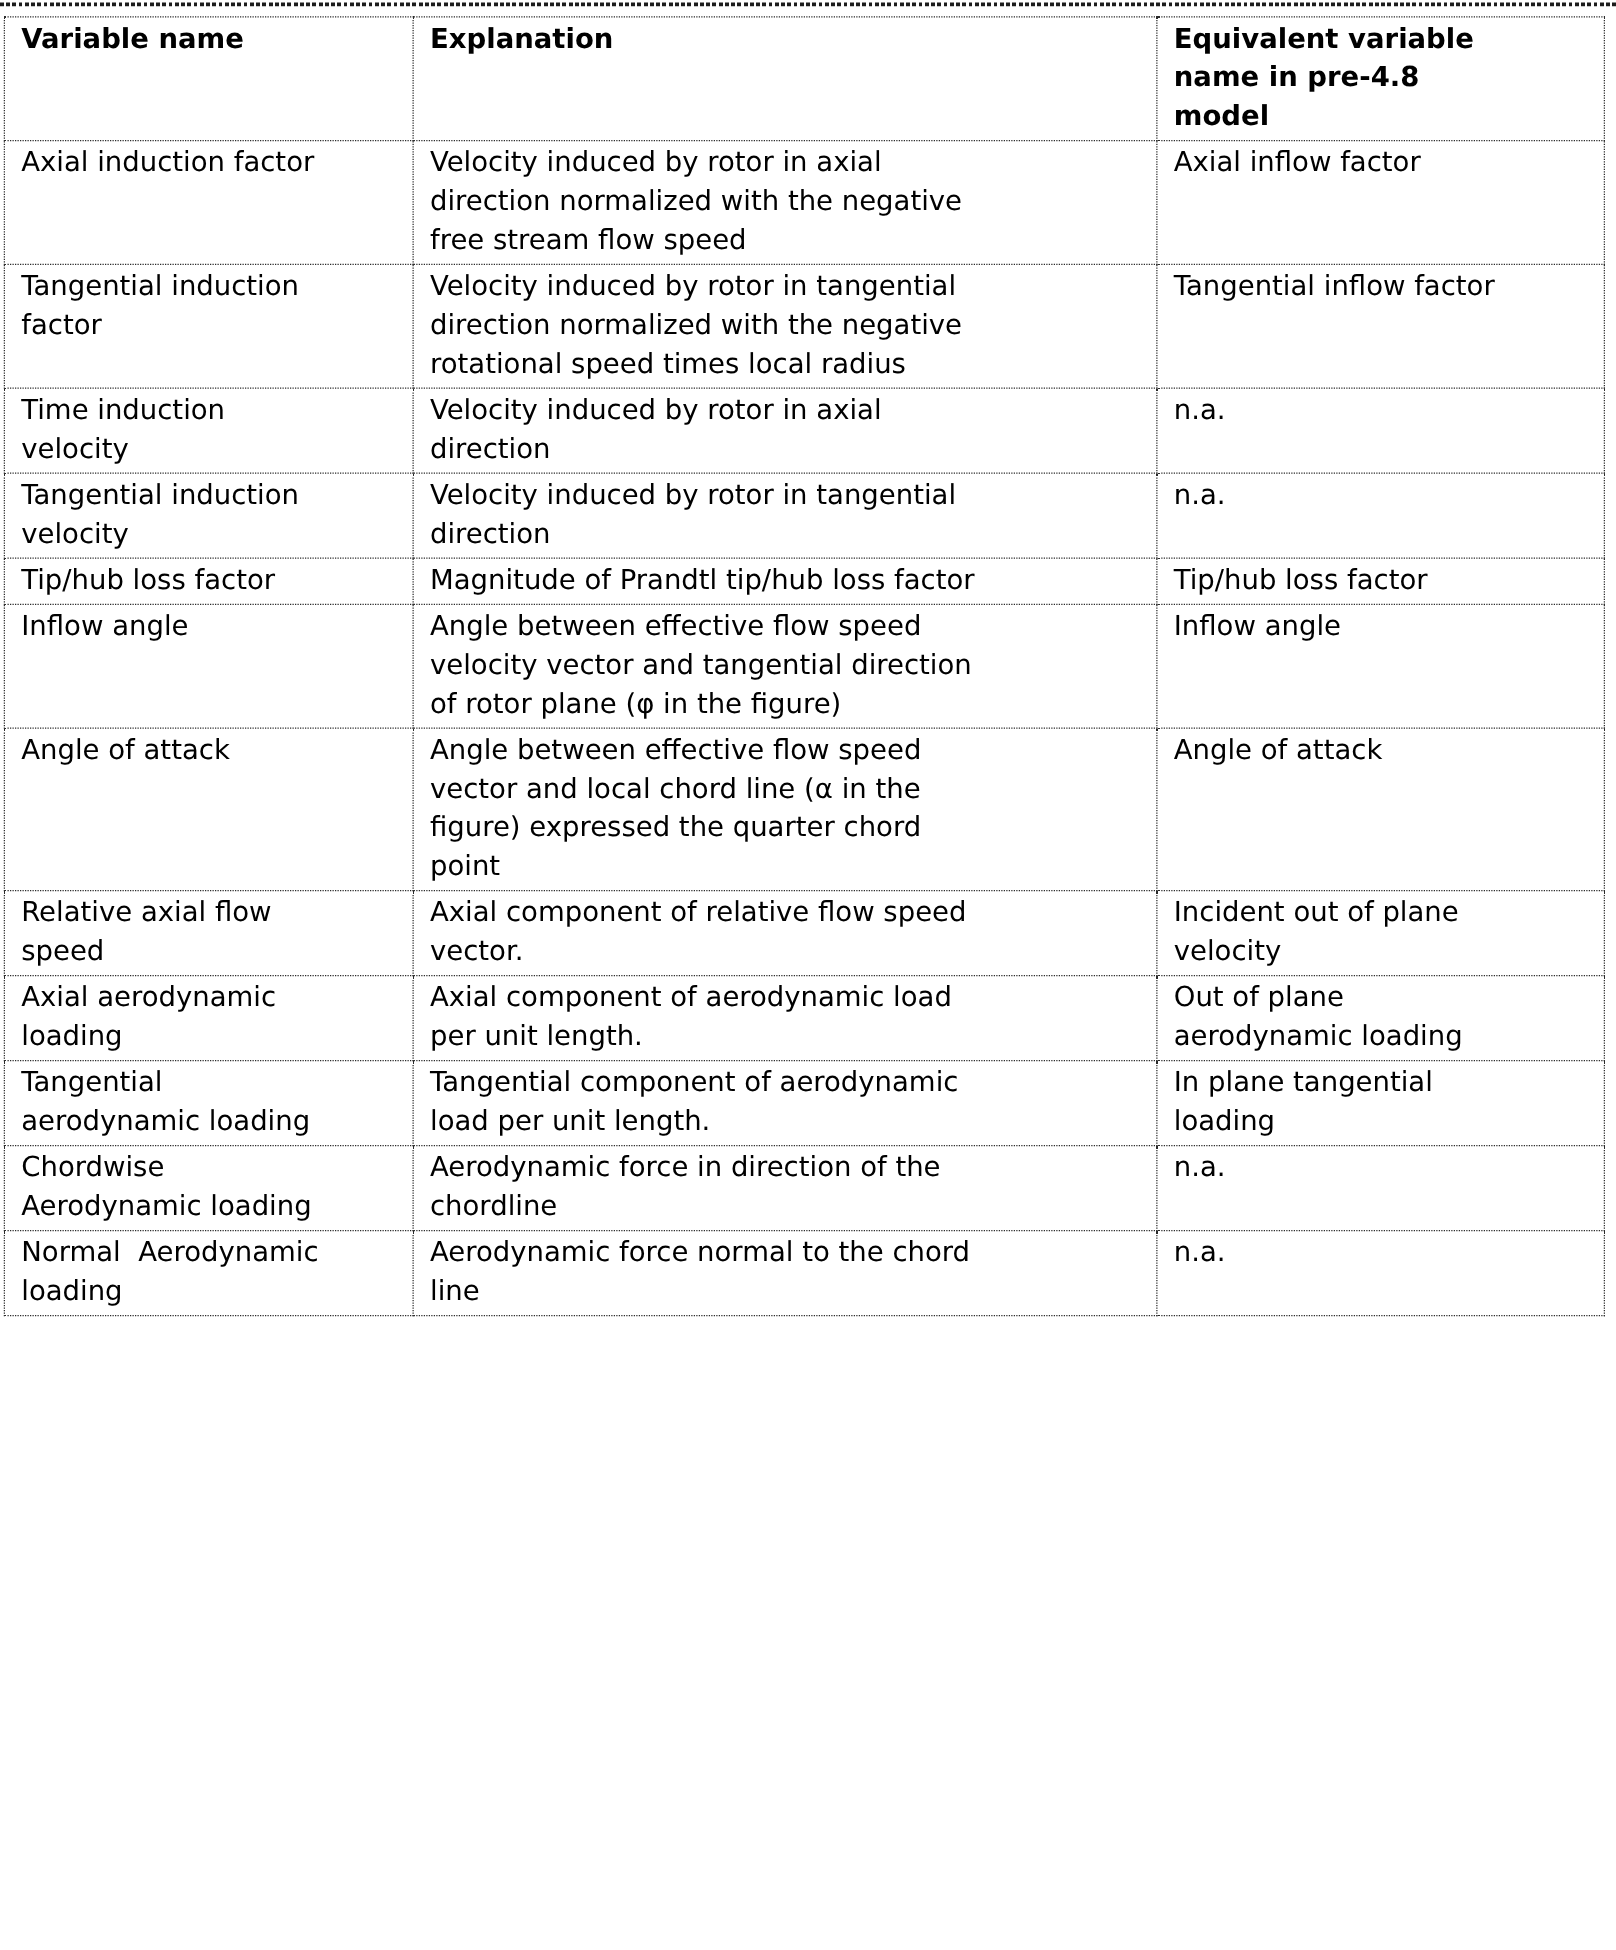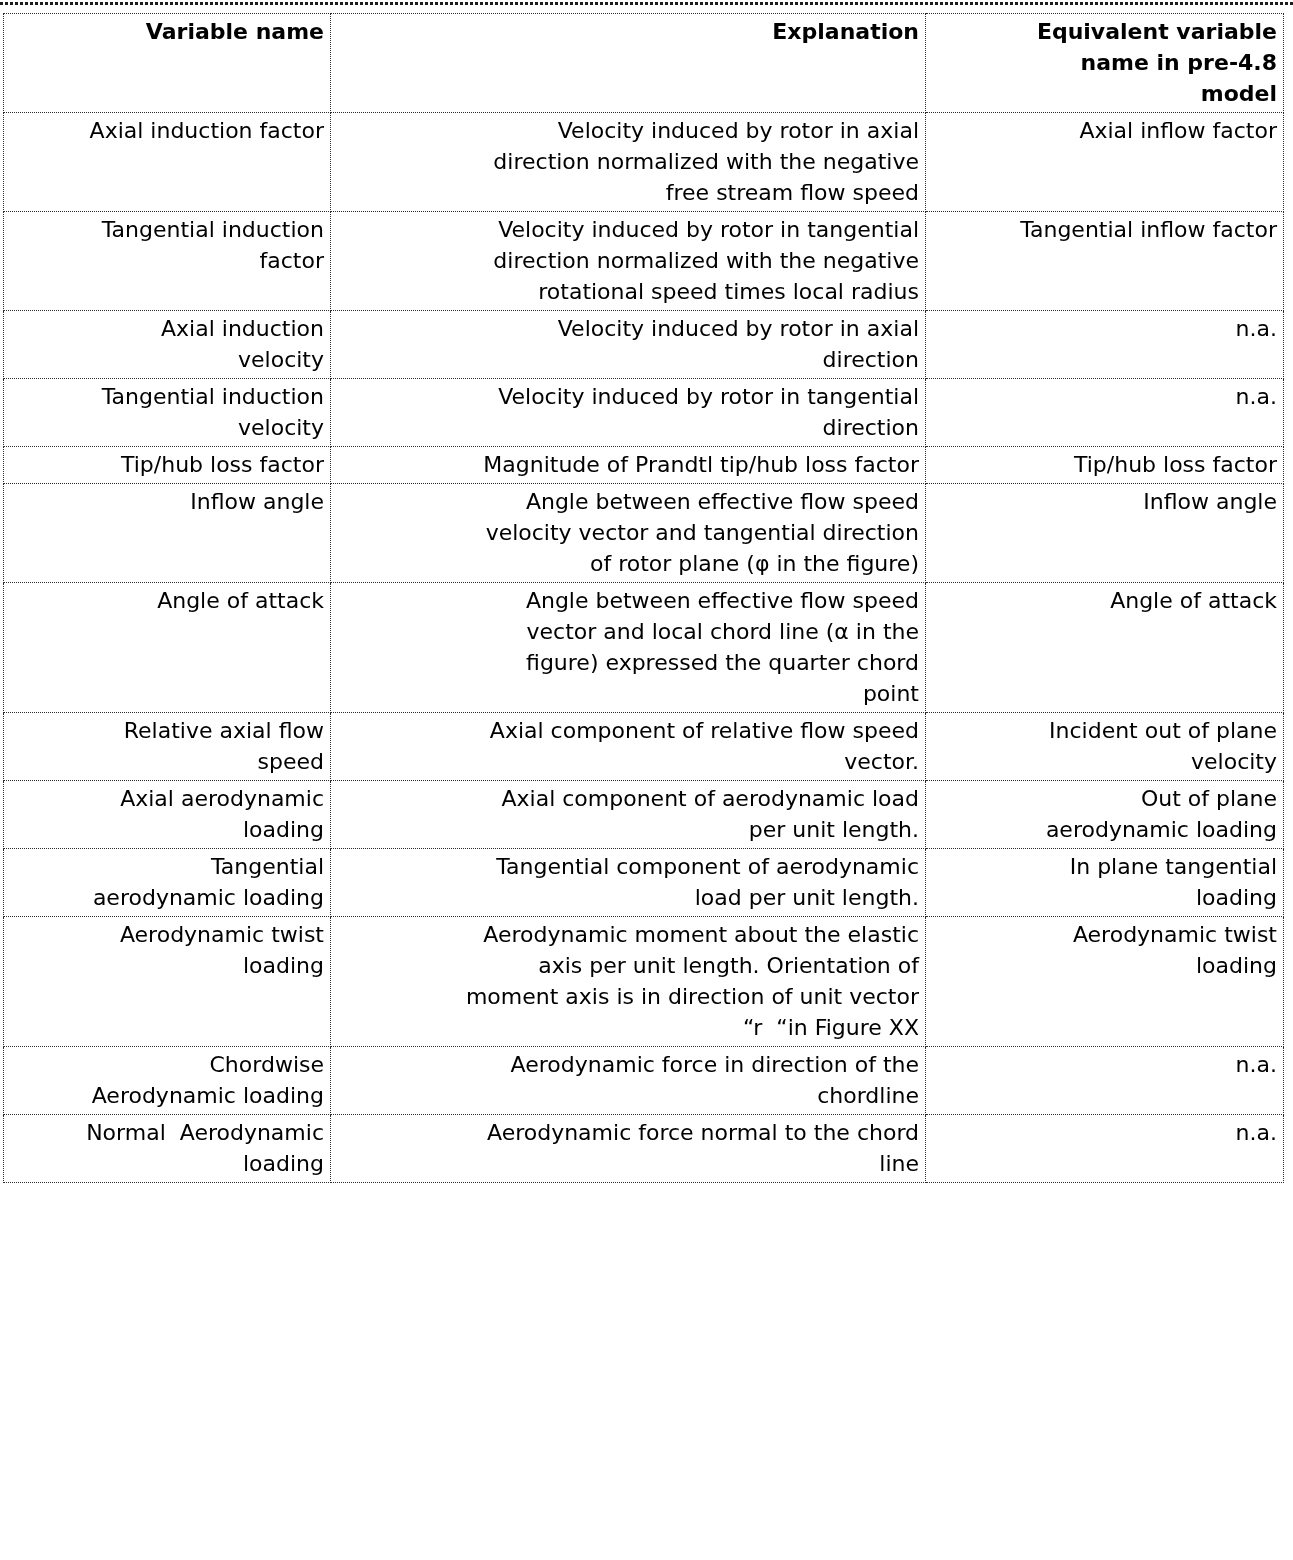--- a/index.html
+++ b/index.html
@@ -31,21 +31,21 @@
     top: 13px;
     left: 3px;
     width: 1280px;
     border-collapse: collapse;
     table-layout: fixed;
   }
   table.vars th,
   table.vars td {
     border: 1px dotted #2b2b2b;
     vertical-align: top;
-    text-align: right;
+    text-align: left;
     padding: 2px 6px 3px 13px;
     font-size: 22px;
     line-height: 31px;
     white-space: pre-wrap;
     overflow-wrap: break-word;
     font-weight: normal;
   }
   table.vars th {
     font-weight: bold;
   }
@@ -81,21 +81,21 @@
       </tr>
       <tr>
         <td>Tangential induction
 factor</td>
         <td>Velocity induced by rotor in tangential
 direction normalized with the negative
 rotational speed times local radius</td>
         <td>Tangential inflow factor</td>
       </tr>
       <tr>
-        <td>Axial induction
+        <td>Time induction
 velocity</td>
         <td>Velocity induced by rotor in axial
 direction</td>
         <td>n.a.</td>
       </tr>
       <tr>
         <td>Tangential induction
 velocity</td>
         <td>Velocity induced by rotor in tangential
 direction</td>
@@ -139,30 +139,20 @@
       </tr>
       <tr>
         <td>Tangential
 aerodynamic loading</td>
         <td>Tangential component of aerodynamic
 load per unit length.</td>
         <td>In plane tangential
 loading</td>
       </tr>
       <tr>
-        <td>Aerodynamic twist
-loading</td>
-        <td>Aerodynamic moment about the elastic
-axis per unit length. Orientation of
-moment axis is in direction of unit vector
-“r  “in Figure XX</td>
-        <td>Aerodynamic twist
-loading</td>
-      </tr>
-      <tr>
         <td>Chordwise
 Aerodynamic loading</td>
         <td>Aerodynamic force in direction of the
 chordline</td>
         <td>n.a.</td>
       </tr>
       <tr>
         <td>Normal  Aerodynamic
 loading</td>
         <td>Aerodynamic force normal to the chord

